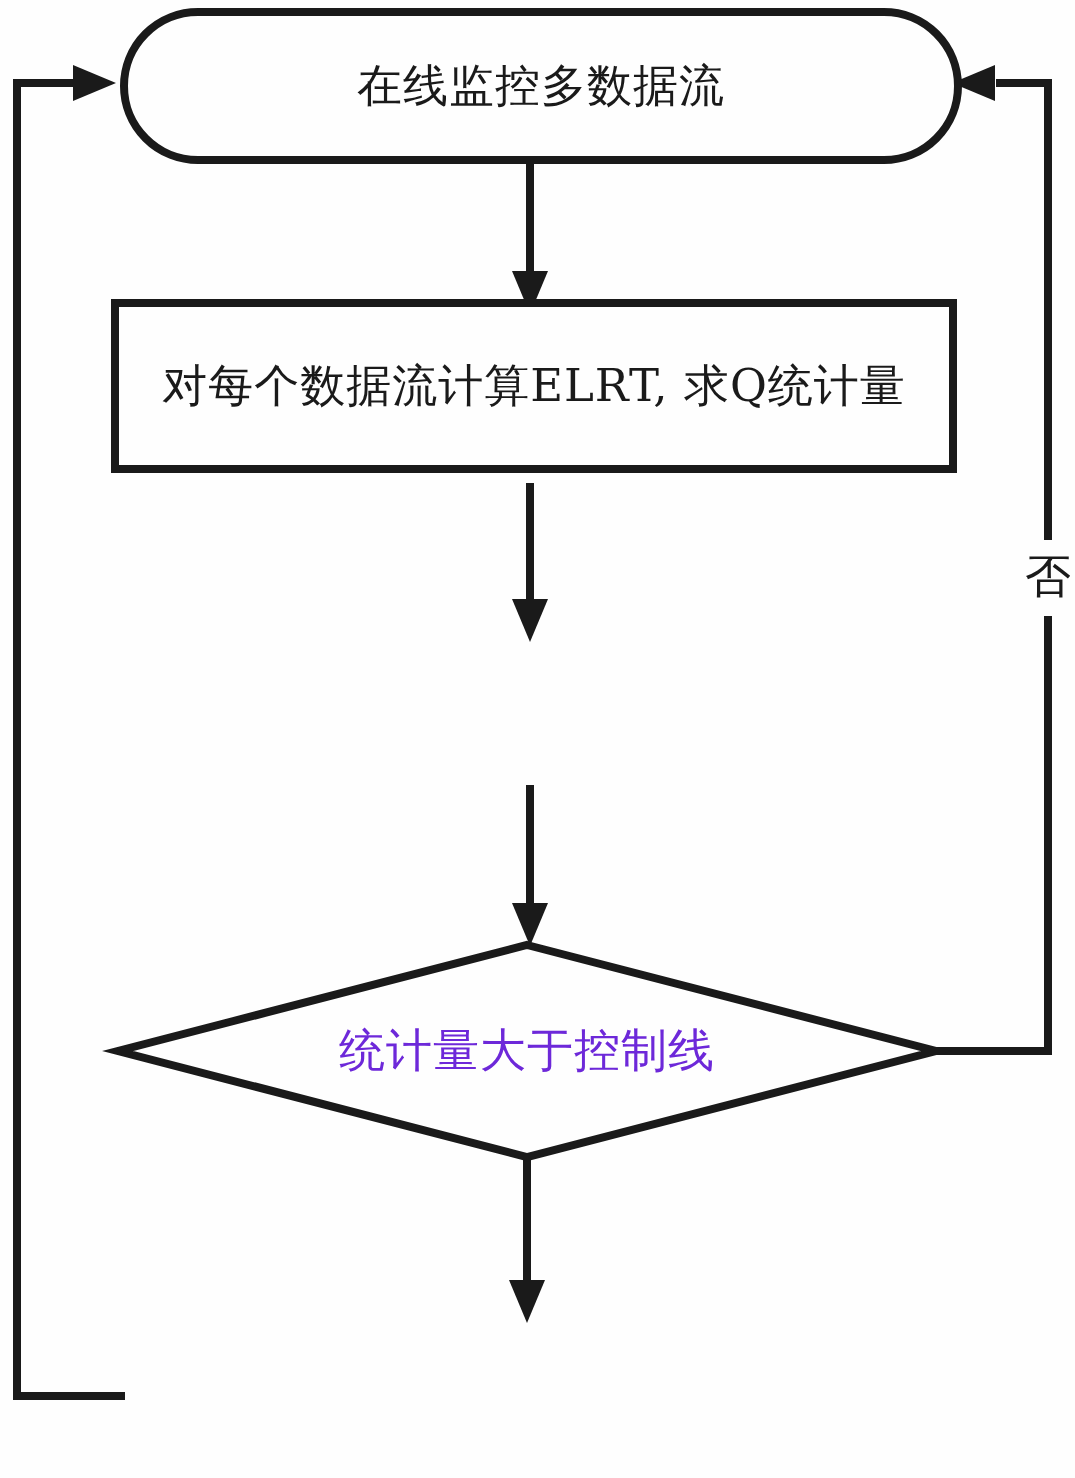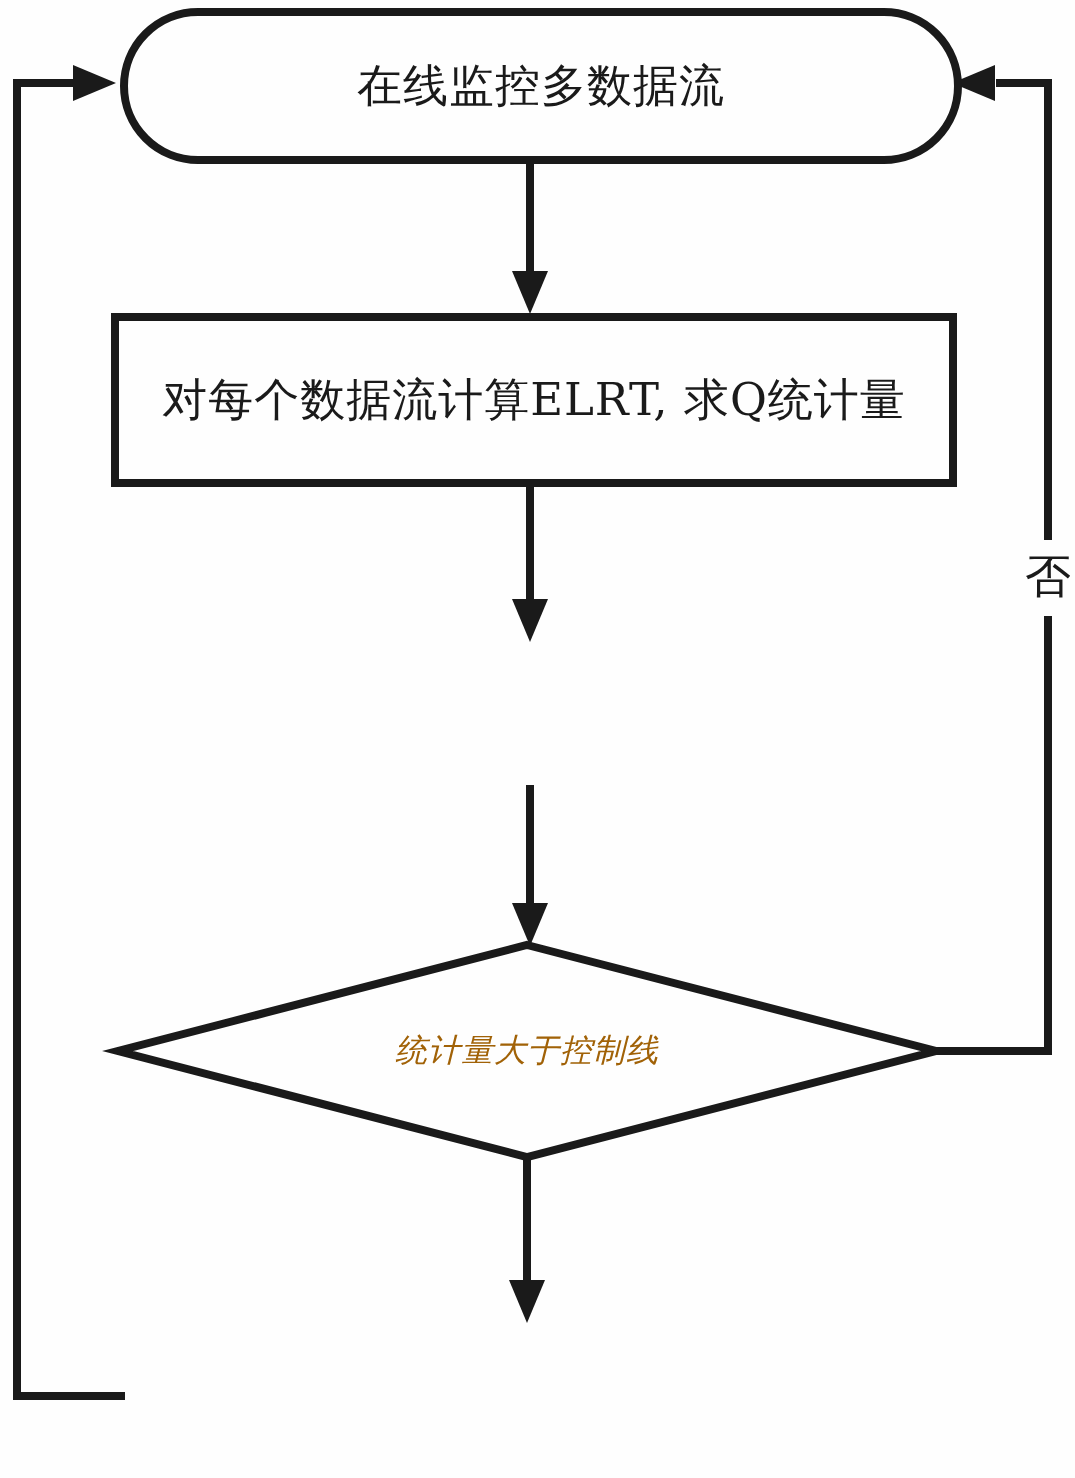--- a/index.html
+++ b/index.html
@@ -34,37 +34,36 @@
     text-align: center;
     font-size: 45px;
     line-height: 1.25;
     letter-spacing: 1px;
     color: #1a1a1a;
   }
   .stadium {
     border-radius: 82px;
   }
   #node-start    { left: 120px; top: 8px;    width: 842px; height: 156px; }
-  #node-elrt     { left: 111px; top: 313px;  width: 846px; height: 174px; }
+  #node-elrt     { left: 111px; top: 299px;  width: 846px; height: 174px; }
   #node-maxewma  { left: 111px; top: 641px;  width: 846px; height: 148px; }
   #node-diagnose { left: 118px; top: 1322px; width: 838px; height: 150px; border-radius: 78px; }
   .diamond-label {
     position: absolute;
     left: 227px;
     top: 1001px;
     width: 600px;
     height: 100px;
     display: flex;
     align-items: center;
     justify-content: center;
     text-align: center;
-    font-size: 32px;
+    font-size: 46px;
     letter-spacing: 1px;
-    color: #a16207;
-    font-style: italic;
+    color: #6d28d9;
   }
   .edge-label {
     position: absolute;
     left: 1018px;
     top: 550px;
     width: 60px;
     height: 54px;
     display: flex;
     align-items: center;
     justify-content: center;

